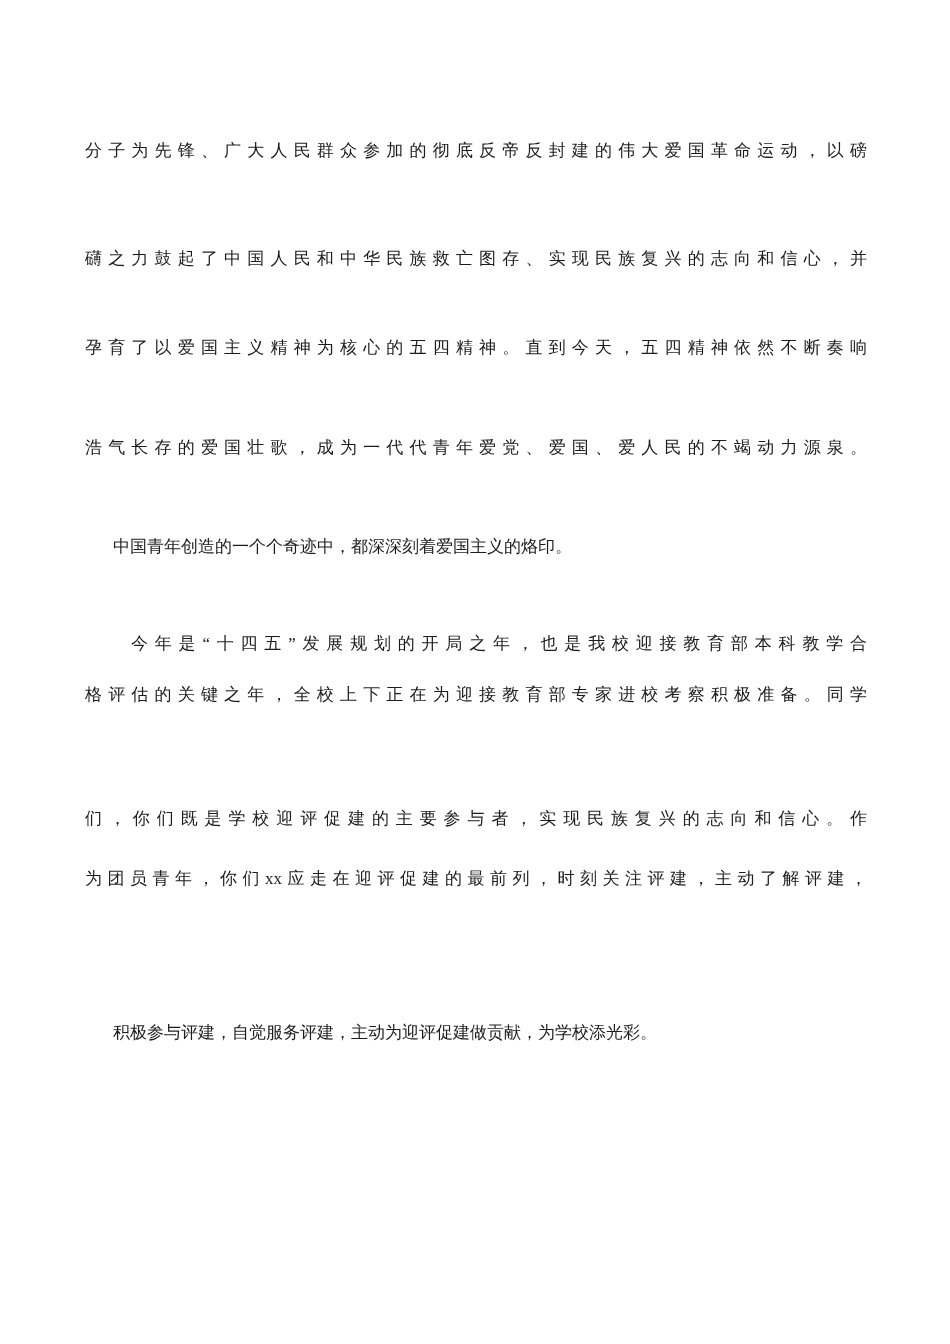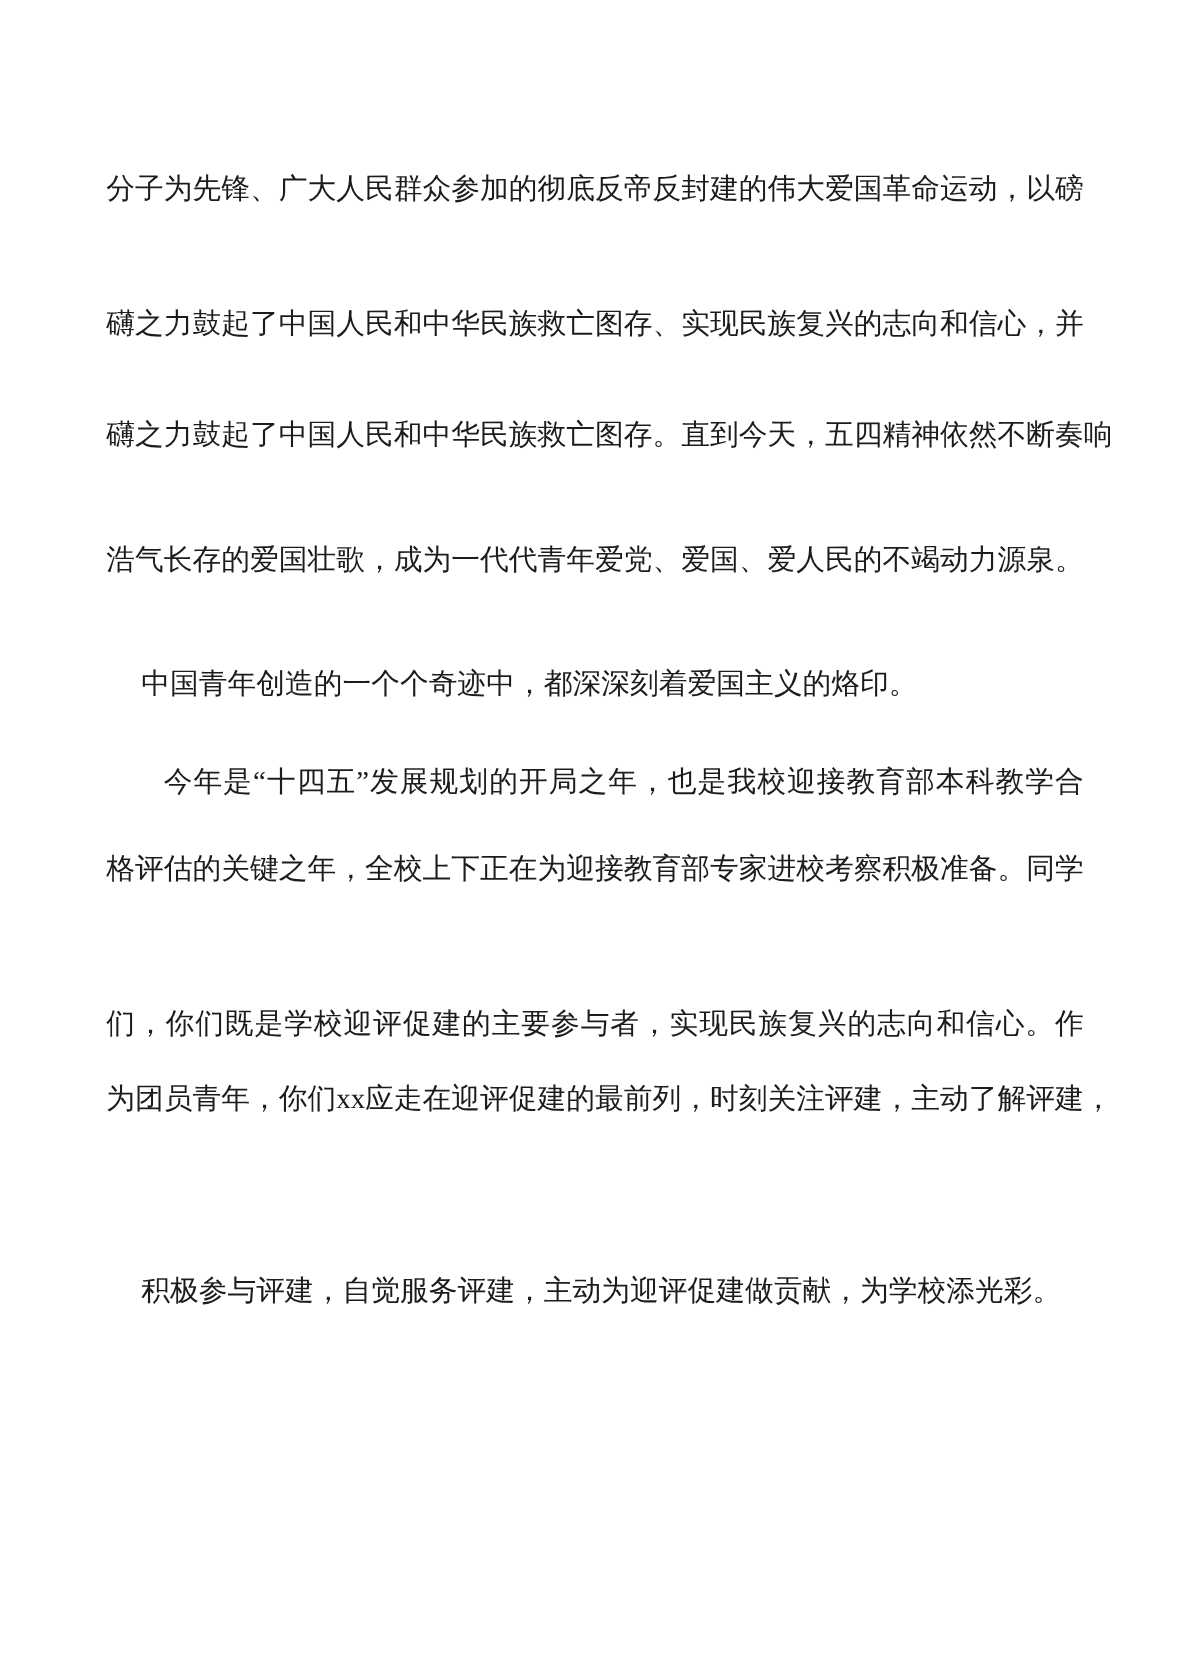--- a/index.html
+++ b/index.html
@@ -12,37 +12,38 @@
     width: 950px;
     height: 1344px;
     background: #ffffff;
     overflow: hidden;
     font-family: "Liberation Serif", "DejaVu Serif", serif;
   }
   .textline {
     position: absolute;
     left: 85px;
     width: 782px;
-    font-size: 23px;
+    font-size: 17px;
     line-height: 30px;
     color: #1c1c1c;
     font-weight: 400;
     letter-spacing: 0;
     text-align: justify;
     text-align-last: justify;
     white-space: nowrap;
   }
   .textline.para-end {
     text-align: left;
     text-align-last: left;
     margin-left: 28px;
   }
   .textline.first-indent {
     padding-left: 46px;
     width: 736px;
+    margin-top: 18px;
   }
   
   .p1-l1 { top: 136px; }
   .p1-l2 { top: 244px; }
   .p1-l3 { top: 333px; }
   .p1-l4 { top: 433px; }
   .p1-l5 { top: 532px; }
   .p2-l1 { top: 611px; }
   .p2-l2 { top: 680px; }
   .p2-l3 { top: 804px; }
@@ -50,21 +51,21 @@
   .p2-l5 { top: 1018px; }
 </style>
 </head>
 <body>
 
 <div class="page">
 
   <div>
     <div class="textline p1-l1">分子为先锋、广大人民群众参加的彻底反帝反封建的伟大爱国革命运动，以磅</div>
     <div class="textline p1-l2">礴之力鼓起了中国人民和中华民族救亡图存、实现民族复兴的志向和信心，并</div>
-    <div class="textline p1-l3">礴之力鼓起了中国人民和中华民族救亡图存。直到今天，五四精神依然不断奏响</div>
+    <div class="textline p1-l3">孕育了以爱国主义精神为核心的五四精神。直到今天，五四精神依然不断奏响</div>
     <div class="textline p1-l4">浩气长存的爱国壮歌，成为一代代青年爱党、爱国、爱人民的不竭动力源泉。</div>
     <div class="textline p1-l5 para-end">中国青年创造的一个个奇迹中，都深深刻着爱国主义的烙印。</div>
   </div>
 
   <div>
     <div class="textline p2-l1 first-indent">今年是“十四五”发展规划的开局之年，也是我校迎接教育部本科教学合</div>
     <div class="textline p2-l2">格评估的关键之年，全校上下正在为迎接教育部专家进校考察积极准备。同学</div>
     <div class="textline p2-l3">们，你们既是学校迎评促建的主要参与者，实现民族复兴的志向和信心。作</div>
     <div class="textline p2-l4">为团员青年，你们xx应走在迎评促建的最前列，时刻关注评建，主动了解评建，</div>
     <div class="textline p2-l5 para-end">积极参与评建，自觉服务评建，主动为迎评促建做贡献，为学校添光彩。</div>

